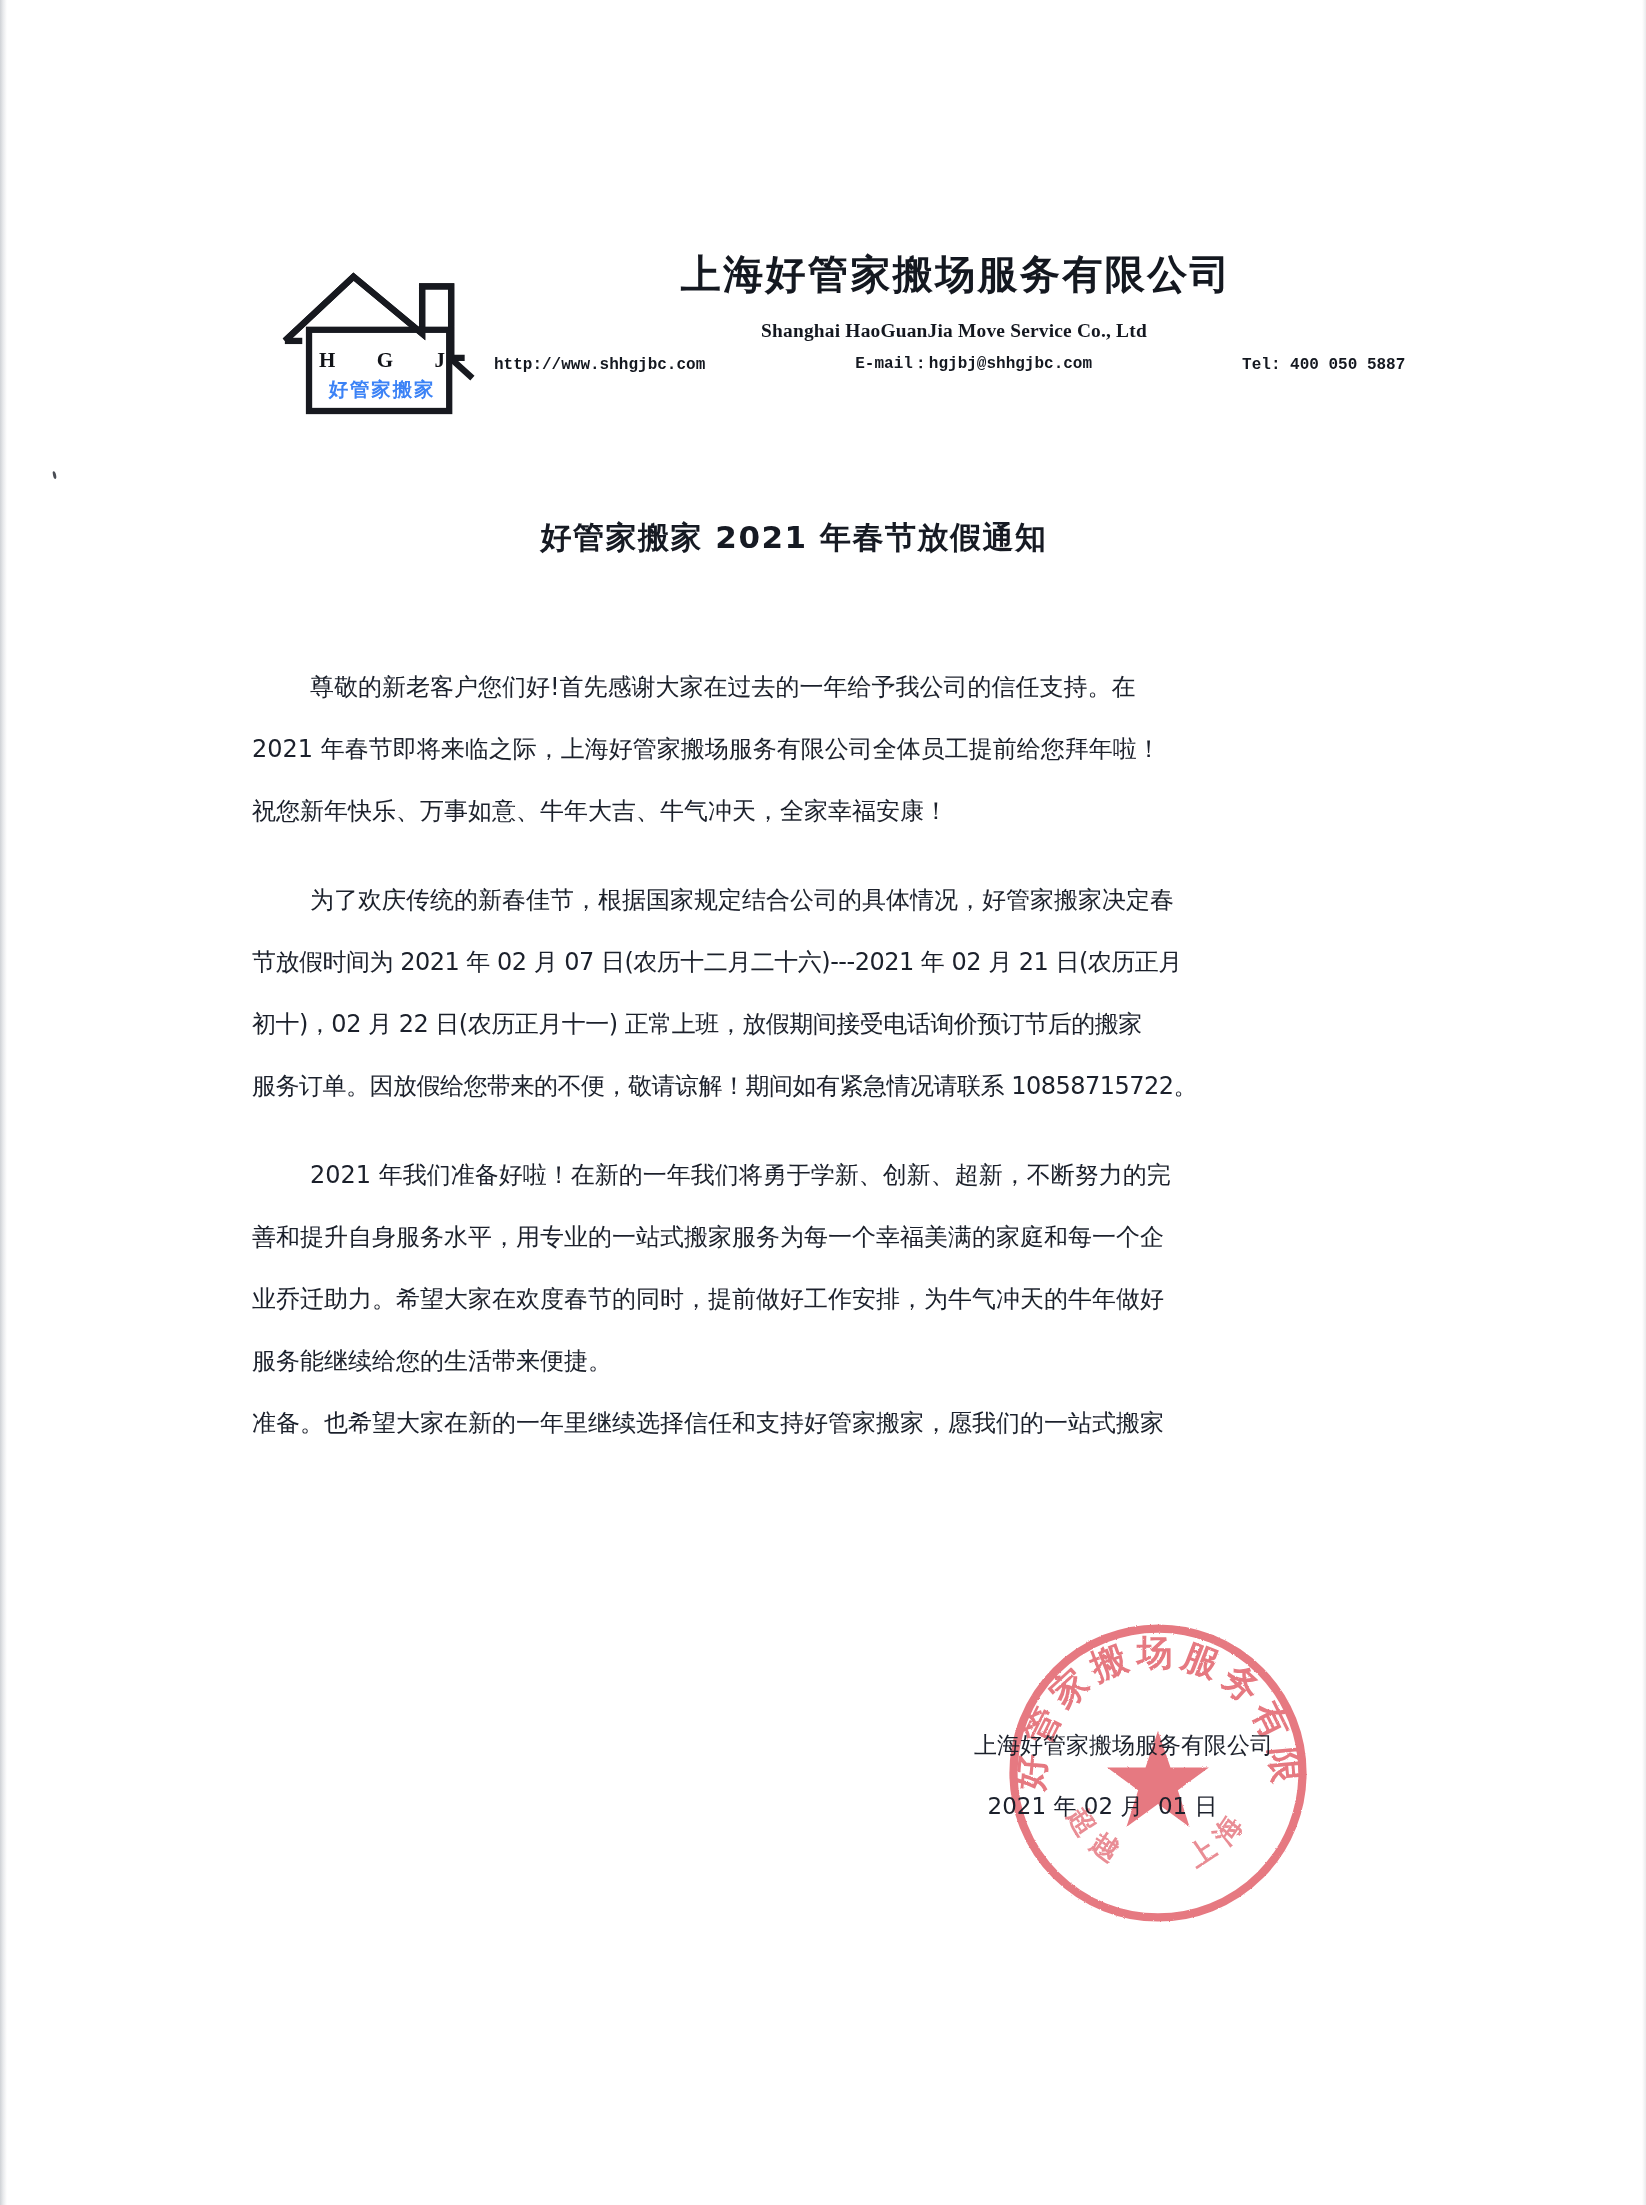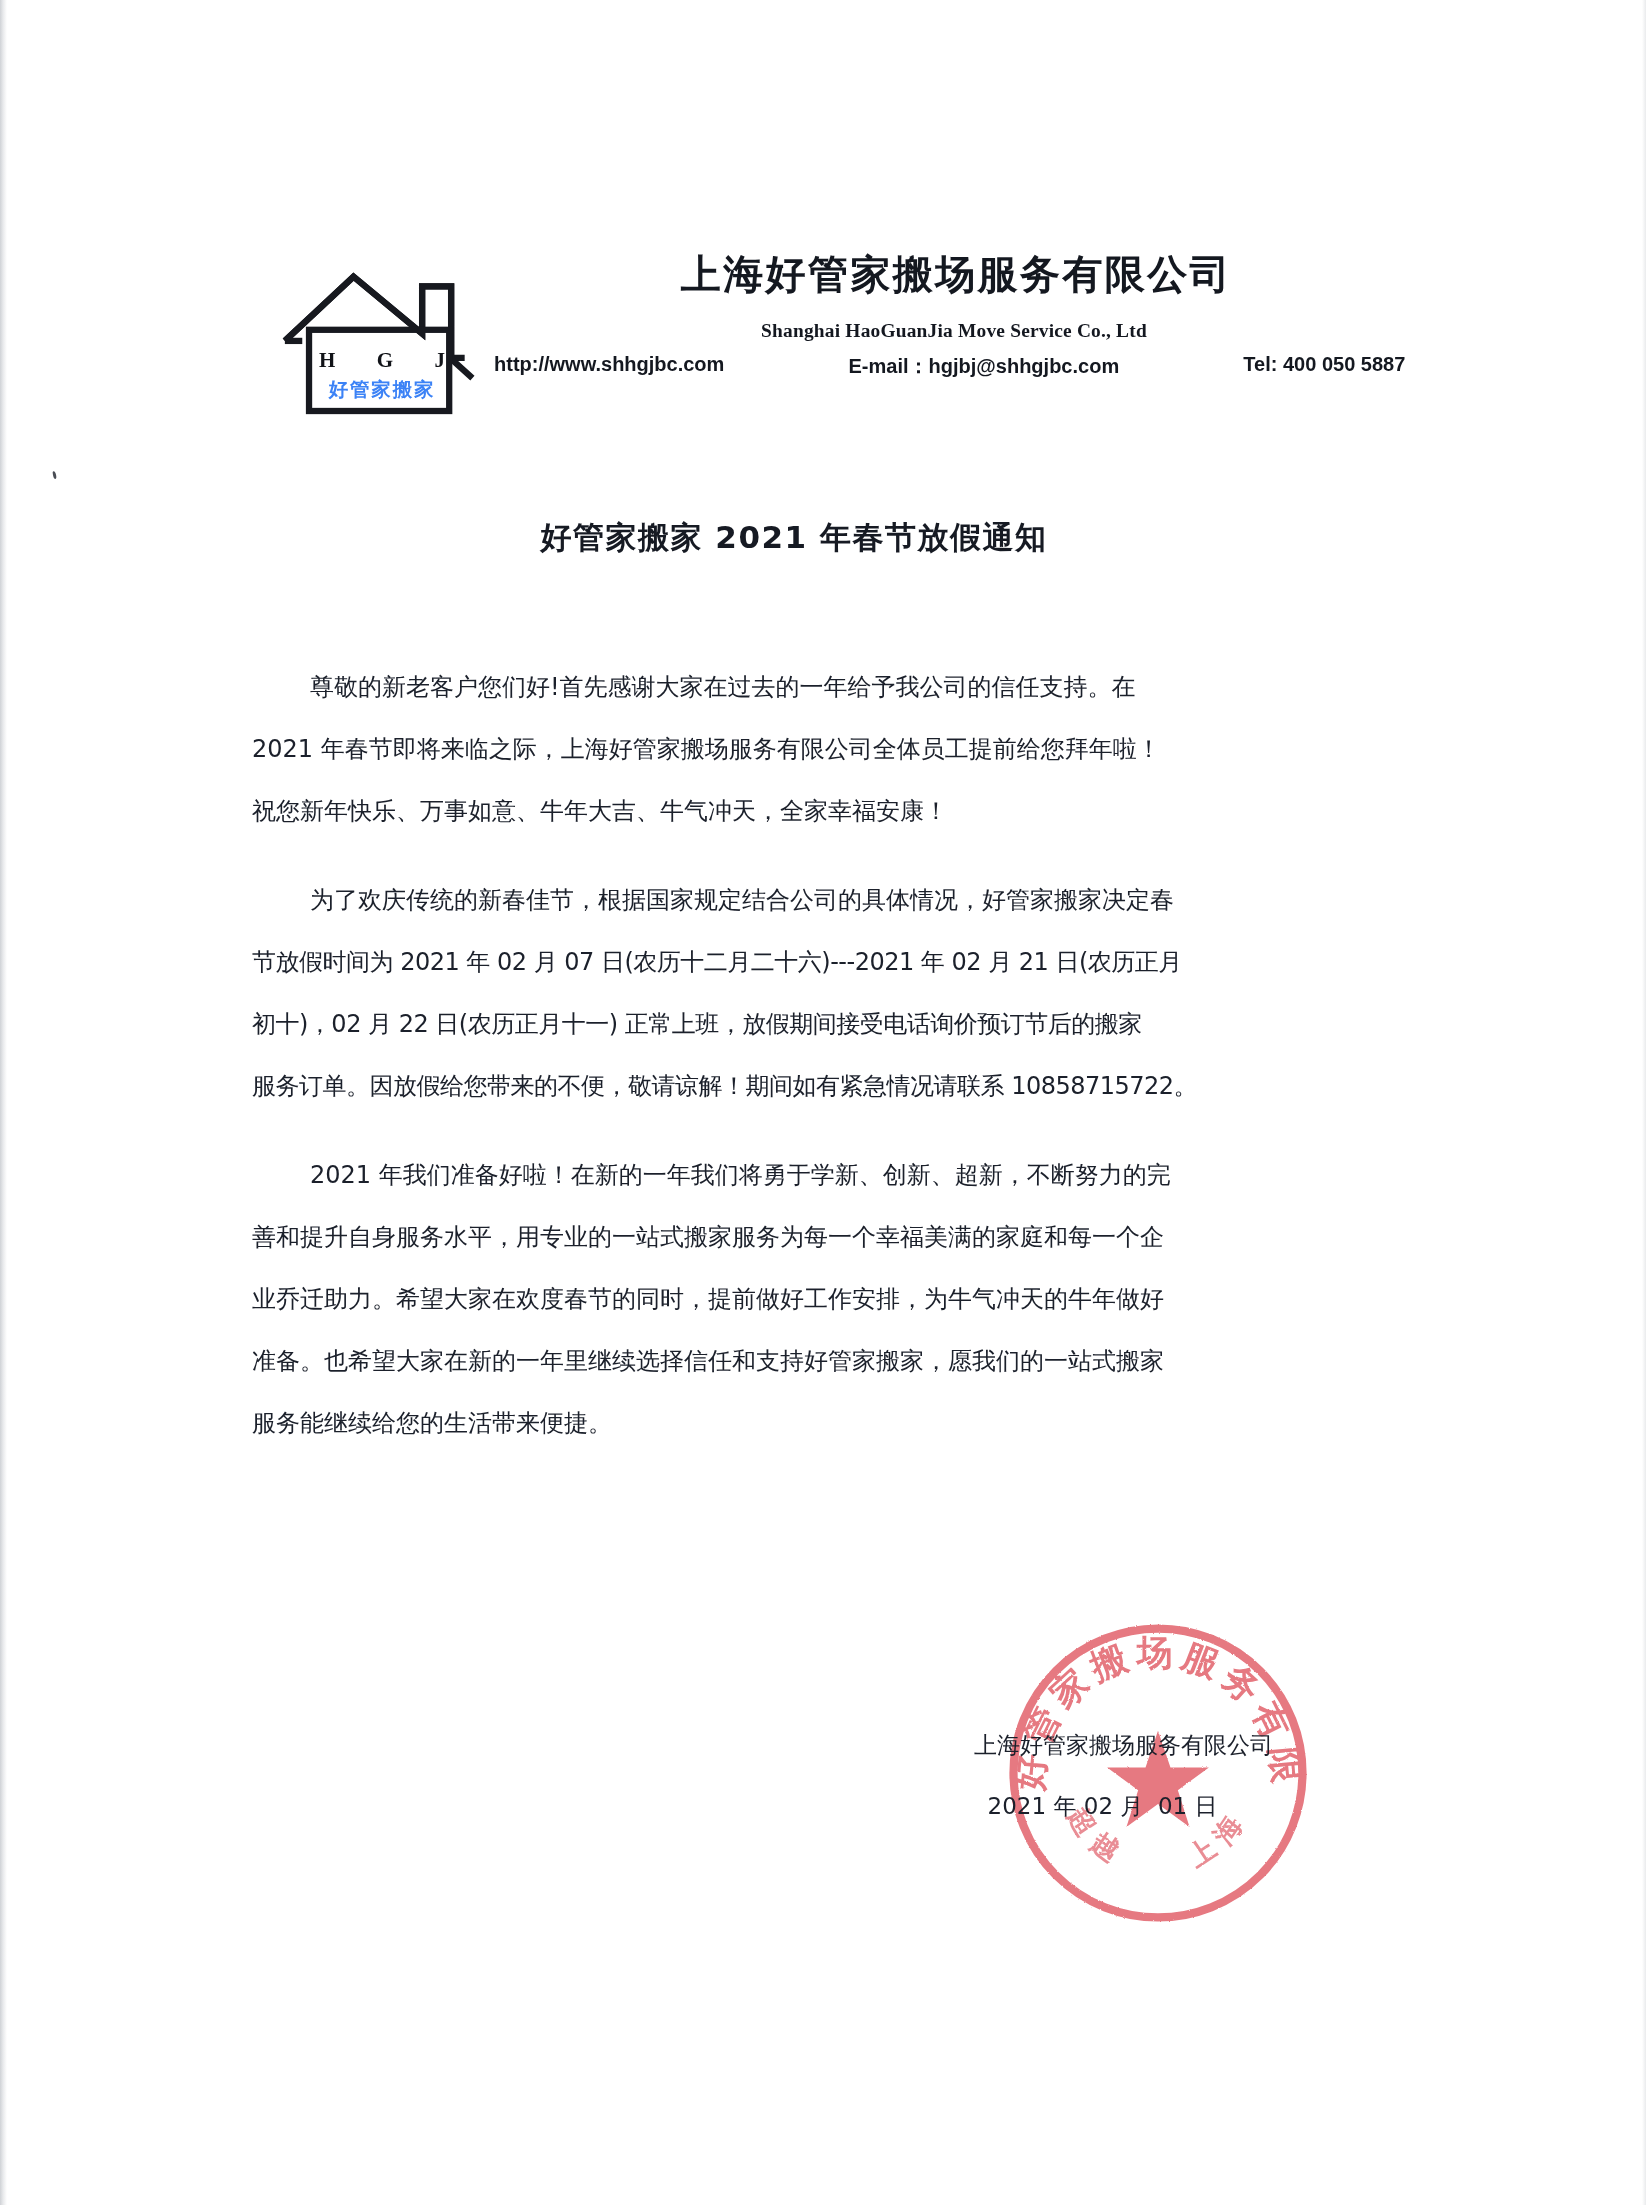--- a/index.html
+++ b/index.html
@@ -97,23 +97,23 @@
     font-size: 19.4px;
     font-weight: 700;
     letter-spacing: 0.2px;
     text-align: center;
     color: #141820;
   }
   .contact-row {
     margin-top: 10.7px;
     display: flex;
     justify-content: space-between;
-    align-items: flex-start;
-    font-family: Liberation Sans, sans-serif;
-    font-size: 20px;
+    align-items: flex-end;
+    font-family: Liberation Mono, monospace;
+    font-size: 16px;
     font-weight: 700;
     color: #141820;
     padding: 0 8.7px 0 0;
   }
   .contact-row > span { white-space: nowrap; }
 
   
   #doc-title {
     position: absolute;
     left: 0; top: 517px;
@@ -242,22 +242,22 @@
       <span class="ln indent">为了欢庆传统的新春佳节，根据国家规定结合公司的具体情况，好管家搬家决定春</span>
       <span class="ln tight">节放假时间为 2021 年 02 月 07 日(农历十二月二十六)---2021 年 02 月 21 日(农历正月</span>
       <span class="ln tight">初十)，02 月 22 日(农历正月十一) 正常上班，放假期间接受电话询价预订节后的搬家</span>
       <span class="ln tight">服务订单。因放假给您带来的不便，敬请谅解！期间如有紧急情况请联系 10858715722。</span>
     </div>
 
     <div class="para">
       <span class="ln indent">2021 年我们准备好啦！在新的一年我们将勇于学新、创新、超新，不断努力的完</span>
       <span class="ln">善和提升自身服务水平，用专业的一站式搬家服务为每一个幸福美满的家庭和每一个企</span>
       <span class="ln">业乔迁助力。希望大家在欢度春节的同时，提前做好工作安排，为牛气冲天的牛年做好</span>
+      <span class="ln">服务能继续给您的生活带来便捷。</span>
       <span class="ln">准备。也希望大家在新的一年里继续选择信任和支持好管家搬家，愿我们的一站式搬家</span>
-      <span class="ln">服务能继续给您的生活带来便捷。</span>
     </div>
 
   </div>
 
   <div id="stamp">
     <svg width="320" height="320" viewBox="0 0 660 660" aria-hidden="true">
       <defs>
         <path id="arcPath" d="M 92 345 A 238 238 0 0 1 568 345" fill="none"></path>
         <path id="arcPathBottom" d="M 148 420 A 200 200 0 0 0 512 420" fill="none"></path>
         <filter id="rough" x="-10%" y="-10%" width="120%" height="120%">

